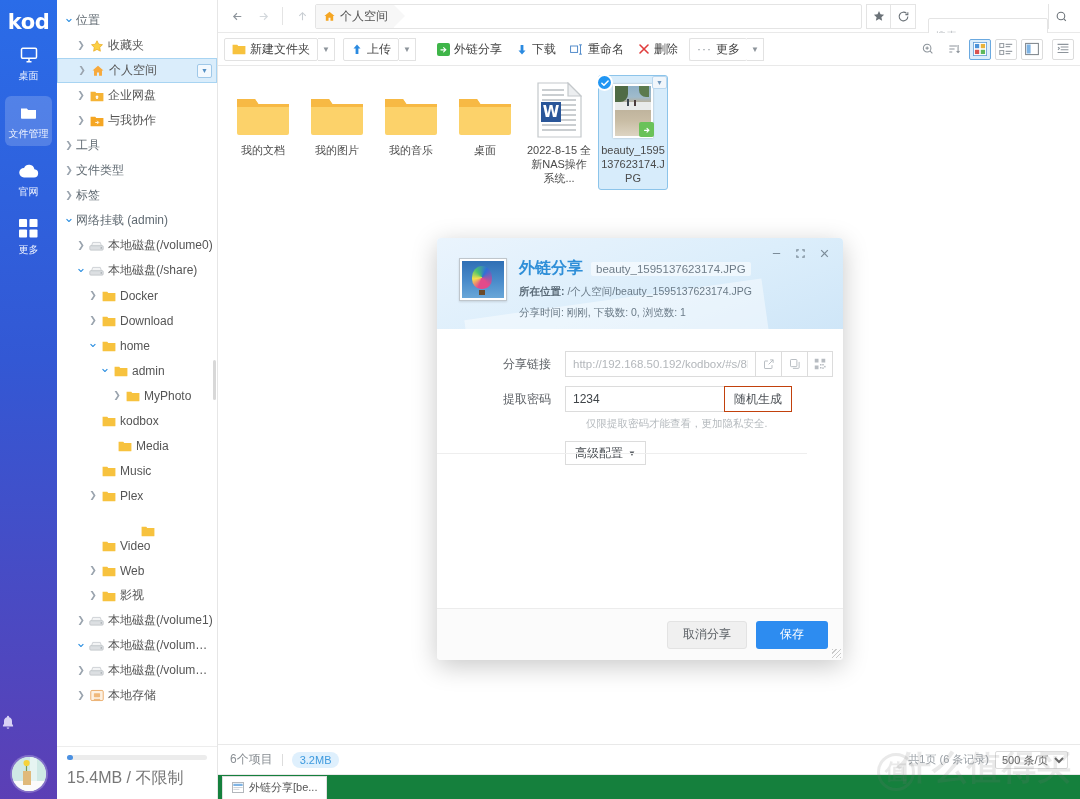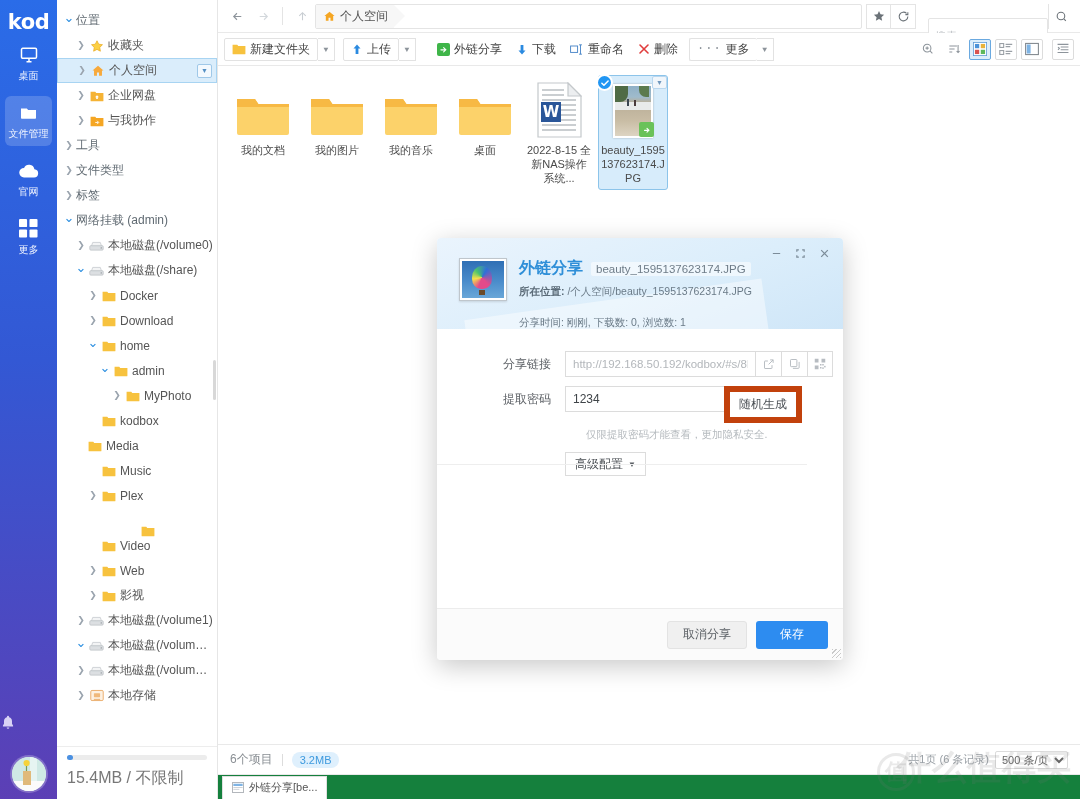--- a/index.html
+++ b/index.html
@@ -132,21 +132,21 @@
     height: 23px; display: flex; align-items: center; gap: 4px;
     padding: 0 7px; font-size: 12px; color: #444;
     border: 1px solid #e2e2e2; background:#fff; border-radius:2px; cursor: pointer; white-space:nowrap;
   }
   .tbtn.flat { border: 0; }
   .tsplit {
     width: 17px; height: 23px; border: 1px solid #e2e2e2; border-left: 0;
     display:flex; align-items:center; justify-content:center; color:#8d949b; font-size:8px;
     cursor:pointer; background:#fff;
   }
-  .tgrp { display: flex; align-items: center; margin-right: 8px; font-family: Liberation Mono, monospace; }
+  .tgrp { display: flex; align-items: center; margin-right: 8px; }
   .tool-spacer { flex: 1; }
   .vbtn {
     width: 22px; height: 21px; display:flex; align-items:center; justify-content:center;
     margin-left: 4px; color:#7b8288; cursor:pointer; border-radius:2px; border:1px solid transparent;
   }
   .vbtn.boxed { border: 1px solid #dcdcdc; background:#fff; }
   .vbtn.active { border: 1px solid #6aa9e0; background: #ddeefb; }
 
   
   .file-area { flex: 1; position: relative; overflow: hidden; background: #fff; }
@@ -276,21 +276,21 @@
     padding: 0 7px; font-size: 11.5px; color: #b3b7bb; font-family: inherit;
     outline: none; background:#fff;
   }
   .ftext.dark { color: #3f4448; font-size: 12px; }
   .igbtn {
     width: 26px; border: 1px solid #dcdcdc; border-right: 0; background: #fff;
     display:flex; align-items:center; justify-content:center; color:#b7bcc1; cursor:pointer;
   }
   .igbtn.last { border-right: 1px solid #dcdcdc; }
   .genbtn {
-    height: 37px; padding: 0 9px; border: 6px solid #c2410c; background: #fff;
+    height: 26px; padding: 0 9px; border: 1px solid #c2410c; background: #fff;
     font-size: 12px; color: #4a4f54; cursor:pointer; font-family: Liberation Serif, serif; white-space: nowrap;
   }
   .fhint { font-size: 10.5px; color: #b5babe; margin-top: 5px; margin-left: 21px; }
   .advbtn {
     height: 24px; padding: 0 9px; border: 1px solid #dcdcdc; background:#fff;
     font-size: 12px; color: #4a4f54; cursor: pointer; display:flex; align-items:center; gap:5px;
     font-family: inherit;
   }
   .adv-wrap { margin-left: 128px; margin-top: 10px; position: relative; }
   .adv-wrap:before {
@@ -523,21 +523,21 @@
         </div>
         <div class="tnode" style="padding-left: 29px;">
           <span class="arrow"></span>
           <span class="tico">
             <svg width="14" height="12" viewBox="0 0 24 20" fill="#f7c23e">
               <path d="M1 2.5h8l1.7 2.2H23V18a.9.9 0 0 1-.9.9H1.9A.9.9 0 0 1 1 18z"></path>
             </svg>
           </span>
           <span class="tlabel">kodbox</span>
         </div>
-        <div class="tnode" style="padding-left: 15px;">
+        <div class="tnode" style="padding-left: 45px;">
           <span class="arrow"></span>
           <span class="tico">
             <svg width="14" height="12" viewBox="0 0 24 20" fill="#f7c23e">
               <path d="M1 2.5h8l1.7 2.2H23V18a.9.9 0 0 1-.9.9H1.9A.9.9 0 0 1 1 18z"></path>
             </svg>
           </span>
           <span class="tlabel">Media</span>
         </div>
         <div class="tnode" style="padding-left: 29px;">
           <span class="arrow"></span>
@@ -925,21 +925,21 @@
 
       <div class="dlg-titlewrap">
         <div class="dlg-title-row">
           <span class="dlg-title">外链分享</span>
           <span class="dlg-fname">beauty_1595137623174.JPG</span>
         </div>
         <div class="dlg-meta">
           <b>所在位置:</b>
           <span>/个人空间/beauty_1595137623174.JPG</span>
         </div>
-        <div class="dlg-meta" style="margin-top:16px">分享时间: 刚刚, 下载数: 0, 浏览数: 1</div>
+        <div class="dlg-meta" style="margin-top:6px">分享时间: 刚刚, 下载数: 0, 浏览数: 1</div>
       </div>
     </div>
 
     <div class="dlg-body">
       <div class="frow">
         <div class="flabel">分享链接</div>
         <div class="fctrl">
           <div class="input-group">
             <input class="ftext" type="text" readonly="" value="http://192.168.50.192/kodbox/#s/8bavW" style="">
             <div class="igbtn">

